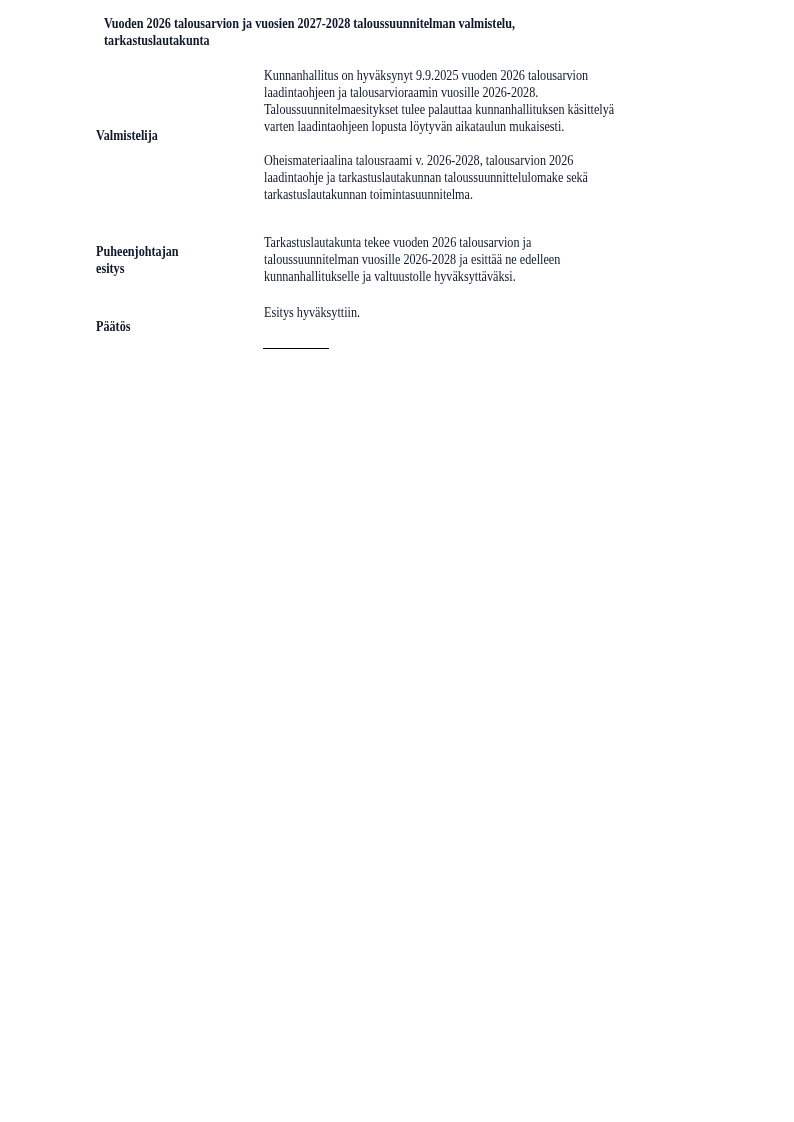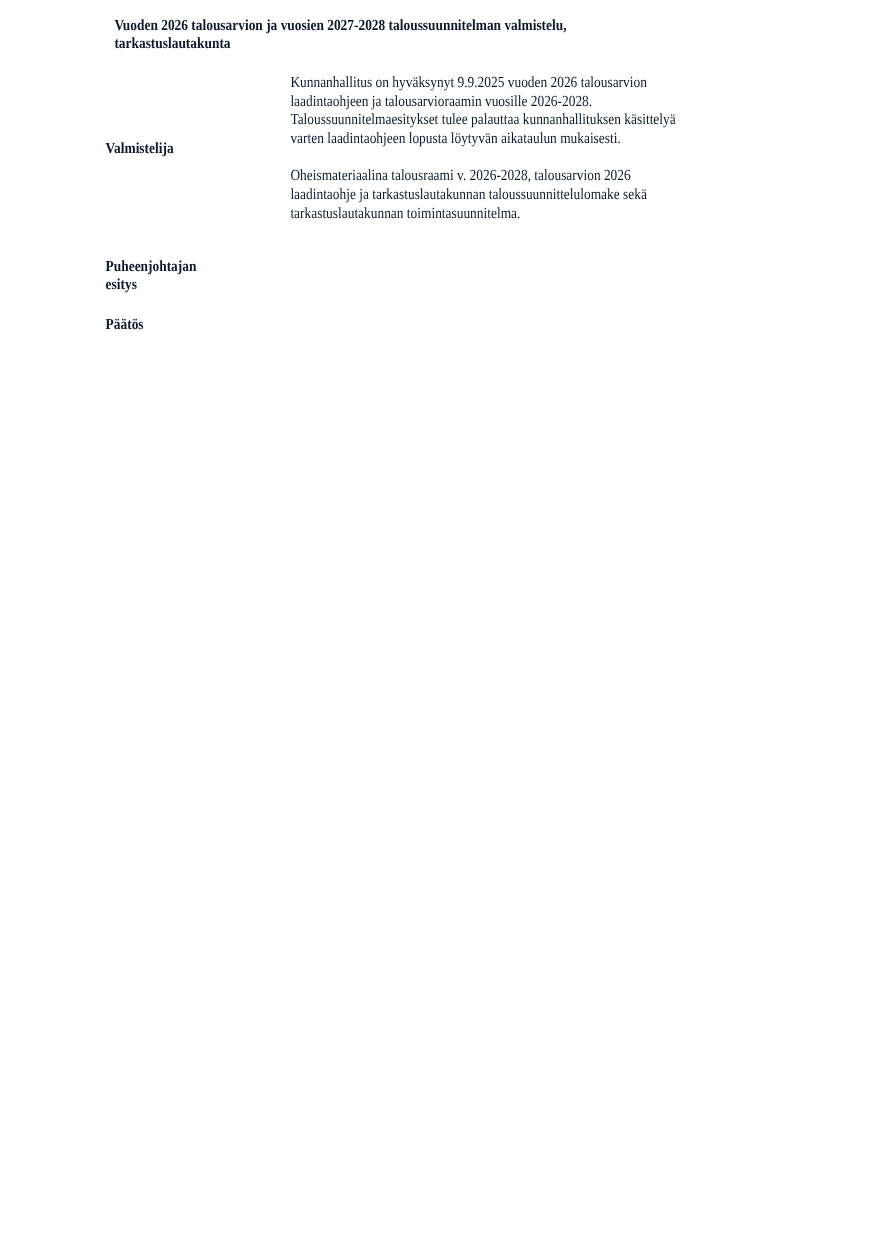--- a/index.html
+++ b/index.html
@@ -94,22 +94,35 @@
           <div class="ln">tarkastuslautakunnan toimintasuunnitelma.</div>
         </div>
       </div>
     </div>
 
     <div class="row s2">
       <div class="label">
         <div class="ln">Puheenjohtajan</div>
         <div class="ln">esitys</div>
       </div>
+      <div class="body-col">
+        <div class="para">
+          <div class="ln">Tarkastuslautakunta tekee vuoden 2026 talousarvion ja</div>
+          <div class="ln">taloussuunnitelman vuosille 2026-2028 ja esittää ne edelleen</div>
+          <div class="ln">kunnanhallitukselle ja valtuustolle hyväksyttäväksi.</div>
+        </div>
+      </div>
     </div>
 
     <div class="row s3">
       <div class="label">
         <div class="ln">Päätös</div>
+      </div>
+      <div class="body-col">
+        <div class="para">
+          <div class="ln">Esitys hyväksyttiin.</div>
+        </div>
+        <div class="sigline"></div>
       </div>
     </div>
 
   </div>
 </div>
 
 </body></html>

